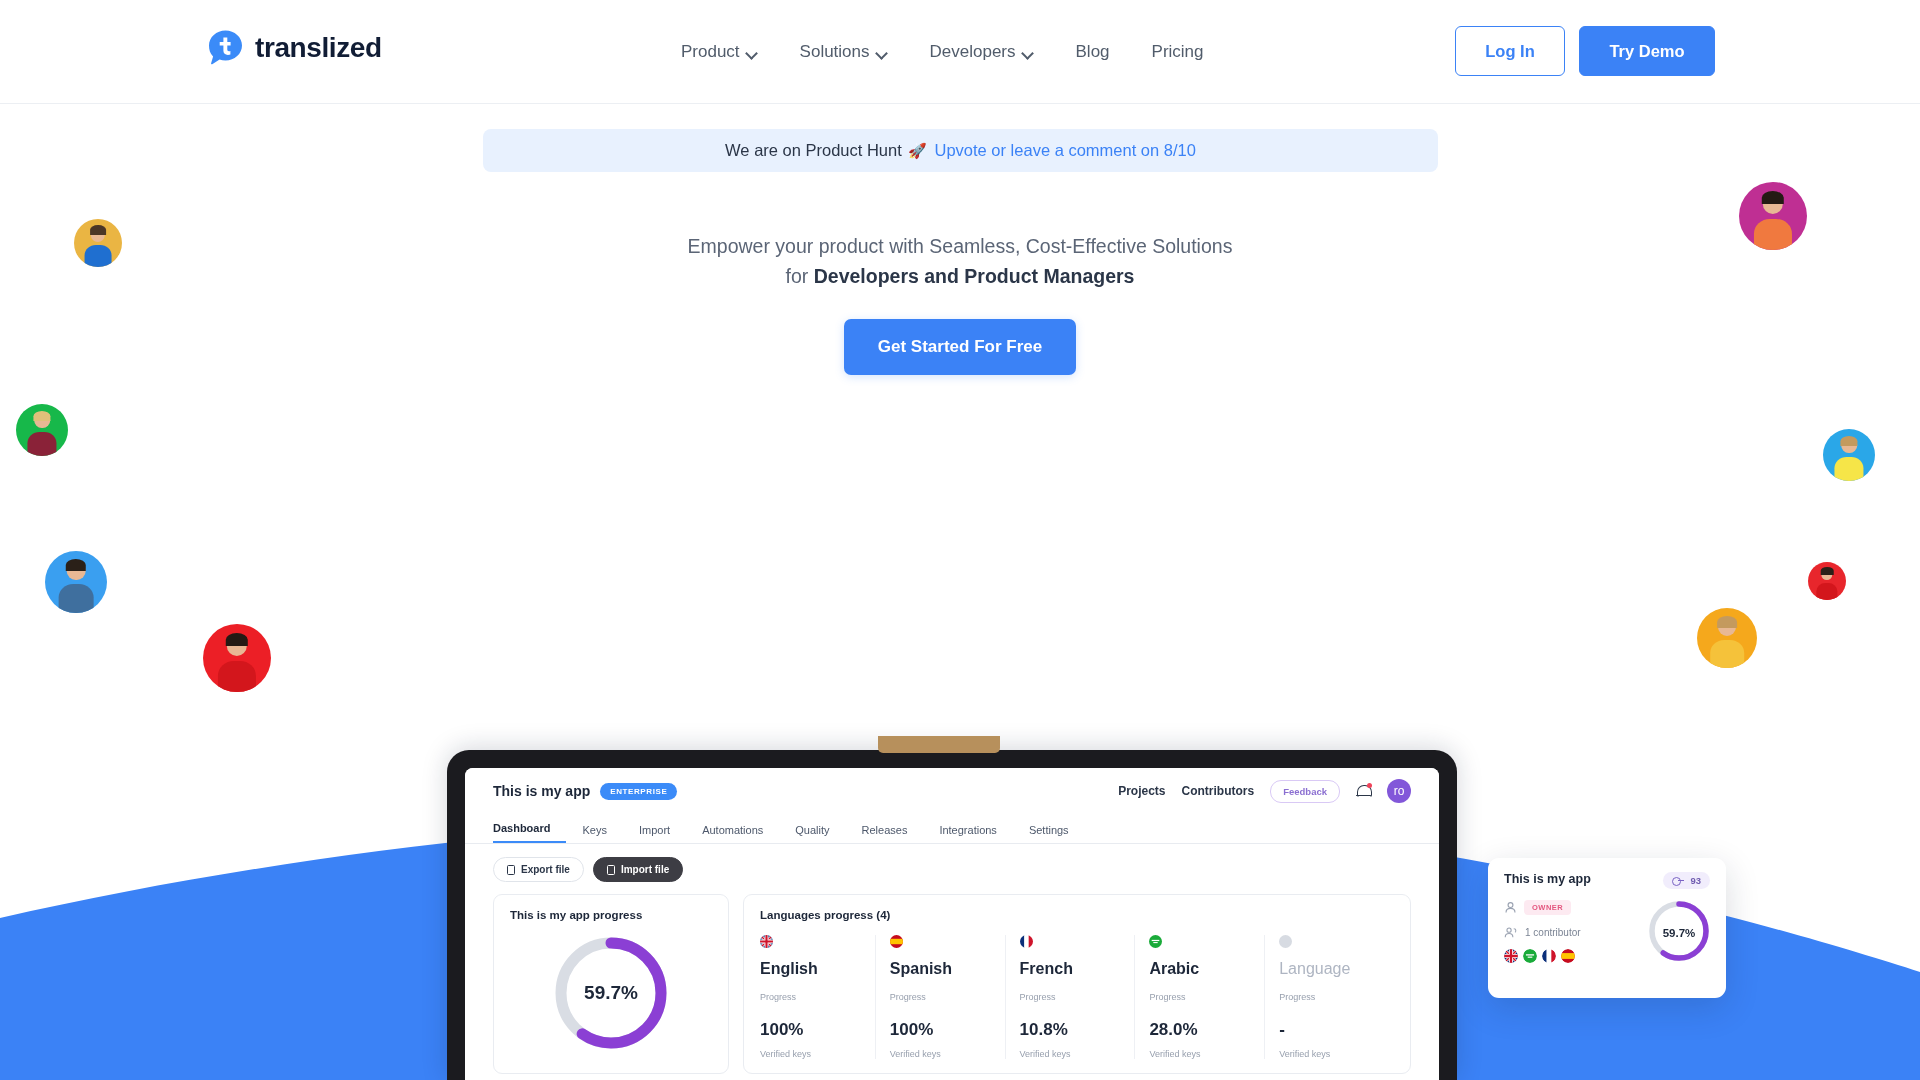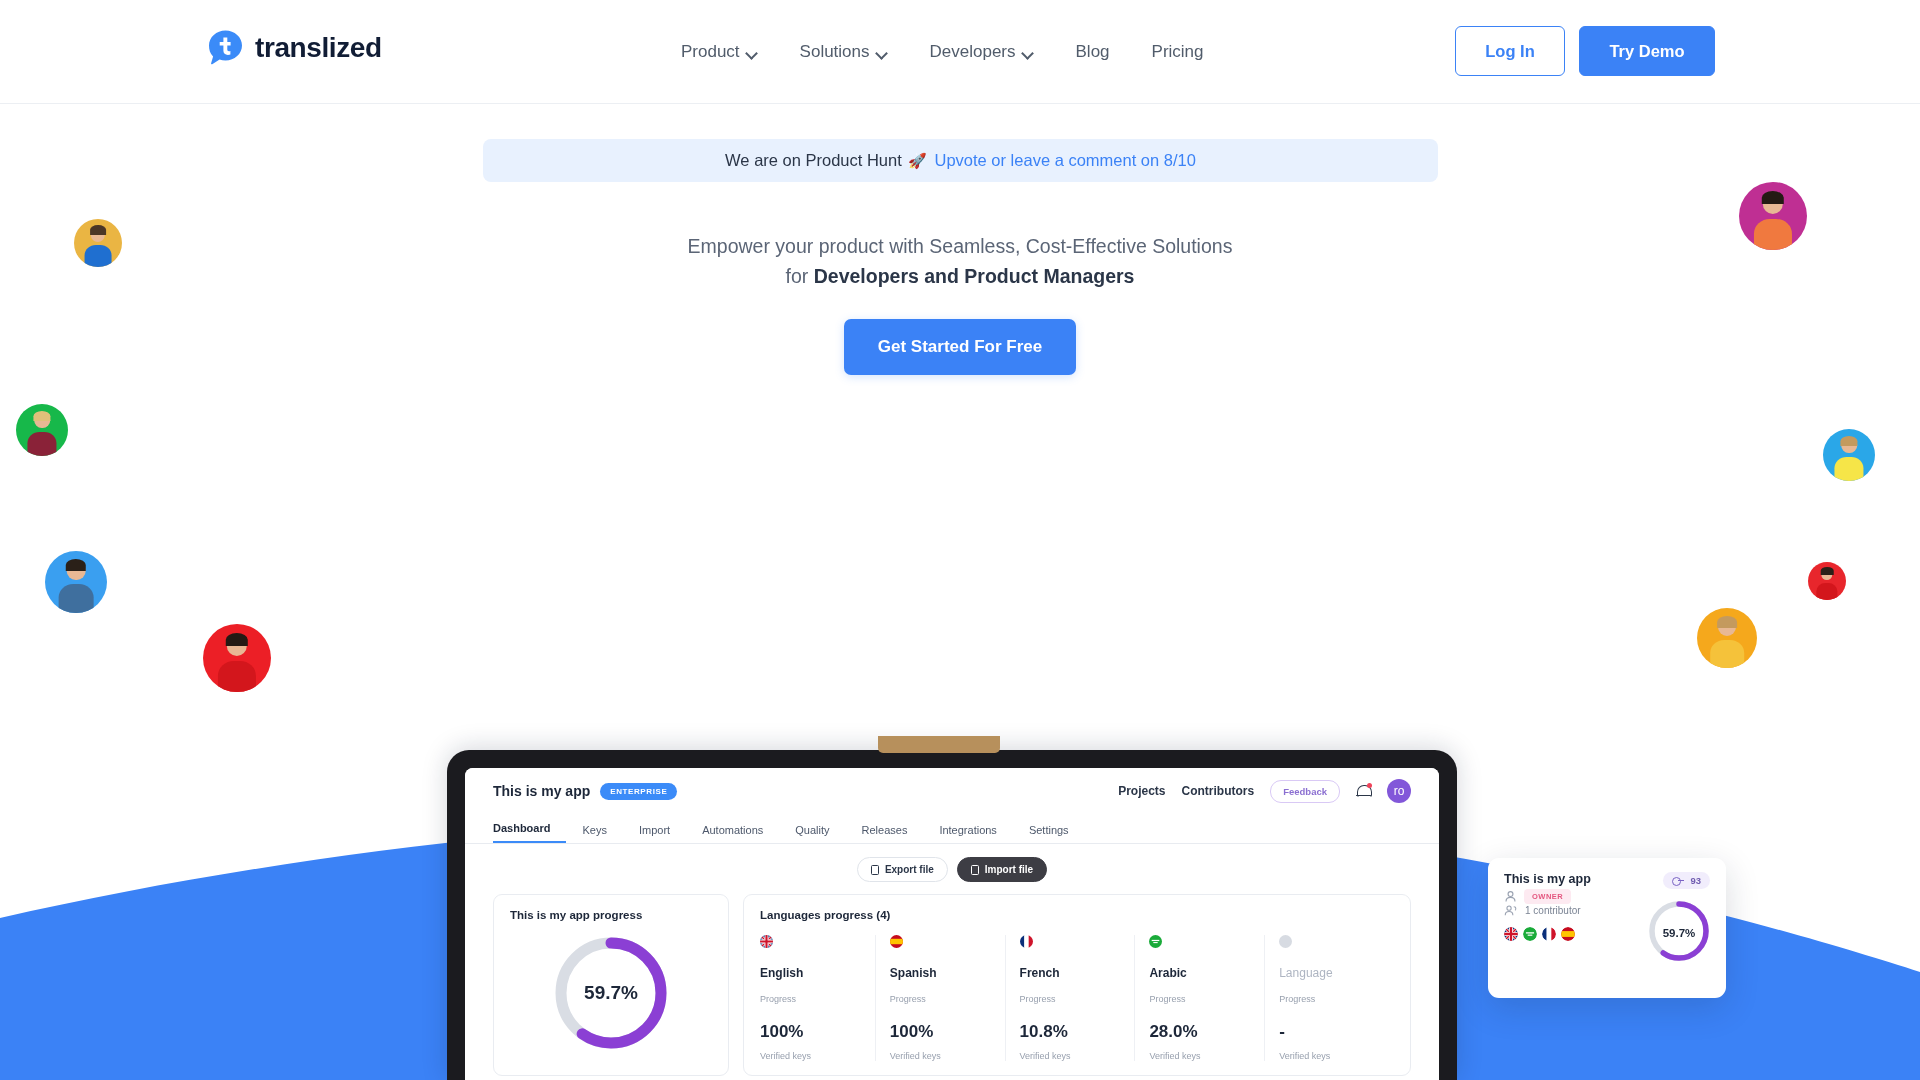--- a/index.html
+++ b/index.html
@@ -45,21 +45,21 @@
     display:flex; align-items:center; justify-content:center; cursor:pointer;
   }
   .btn-demo {
     width:136px; height:50px; border-radius:6px; background:#3b82f6; border:1.6px solid #3b82f6;
     color:#fff; font-size:16.5px; font-weight:700;
     display:flex; align-items:center; justify-content:center; cursor:pointer;
   }
 
   
   .ph-banner {
-    position:absolute; left:483px; top:139px; width:955px; height:43px;
+    position:absolute; left:483px; top:129px; width:955px; height:43px;
     background:#e8f1fe; border-radius:8px;
     display:flex; align-items:center; justify-content:center; gap:7px; z-index:20;
   }
   .ph-text { font-size:16.5px; color:#2b3648; }
   .ph-rocket { font-size:15px; }
   .ph-link { font-size:16.5px; color:#3b82f6; cursor:pointer; }
 
   
   .hero { position:absolute; left:0; top:205px; width:1920px; text-align:center; z-index:20; }
   .hero h1 {
@@ -143,21 +143,21 @@
   .dash-tabs {
     display:flex; align-items:flex-end; gap:0; padding:0 28px; height:30px;
     border-bottom:1px solid #e8ebf0;
   }
   .dash-tab {
     font-size:11px; color:#4d586b; padding:0 16px 7px 16px; cursor:pointer; white-space:nowrap;
   }
   .dash-tab:first-child { padding-left:0; }
   .dash-tab.active { color:#1d2739; font-weight:600; border-bottom:2.2px solid #3b8bf8; }
 
-  .dash-actions { display:flex; justify-content:center; gap:9px; padding:13px 28px 0 28px; }
+  .dash-actions { display:flex; justify-content:flex-start; gap:9px; padding:13px 28px 0 28px; }
   .dbtn {
     display:flex; align-items:center; gap:6px; font-size:10px; font-weight:600;
     padding:6px 13px; border-radius:14px; cursor:pointer;
   }
   .dbtn.light { background:#fff; border:1px solid #e0e4ea; color:#2b3648; }
   .dbtn.dark { background:#3d3d44; border:1px solid #3d3d44; color:#fff; }
   .file-ic { width:8px; height:10px; border:1.3px solid currentColor; border-radius:1.5px; }
 
   .dash-cards { display:flex; gap:14px; padding:12px 28px 0 28px; }
   .card {
@@ -172,21 +172,21 @@
     position:absolute; left:0; right:0; top:50%; transform:translateY(-50%);
     text-align:center; font-size:19px; font-weight:700; color:#1d2739;
   }
 
   .lang-grid { display:flex; margin-top:14px; }
   .lang-col { flex:1; padding-right:12px; border-right:1px solid #eef0f4; padding-left:0; }
   .lang-col:first-child { padding-left:0; }
   .lang-col + .lang-col { padding-left:14px; }
   .lang-col:last-child { border-right:none; }
   .flag { width:12px; height:12px; border-radius:50%; display:block; overflow:hidden; position:relative; }
-  .lang-name { font-size:12px; font-weight:700; color:#1d2739; margin-top:18px; }
+  .lang-name { font-size:16px; font-weight:700; color:#1d2739; margin-top:12px; }
   .lang-name.muted { color:#aeb5c2; font-weight:400; }
   .lang-sub { font-size:9px; color:#98a0ae; margin-top:14px; }
   .lang-val { font-size:17px; font-weight:700; color:#1d2739; margin-top:18px; }
   .lang-sub2 { font-size:9px; color:#98a0ae; margin-top:9px; }
 
   
   .float-card {
     position:absolute; left:1488px; top:858px; width:238px; height:140px;
     background:#fff; border-radius:11px; padding:14px 16px;
     box-shadow:0 10px 34px rgba(17,29,53,.16); z-index:35;
@@ -198,21 +198,21 @@
     padding:3px 9px; border-radius:10px; font-size:9.5px; color:#6f5bb0; font-weight:600;
   }
   .key-ic { width:12px; height:8px; position:relative; }
   .key-ic::before {
     content:""; position:absolute; left:0; top:0.5px; width:7px; height:7px;
     border:1.5px solid #7a63c4; border-radius:50%;
   }
   .key-ic::after {
     content:""; position:absolute; left:6px; top:3.3px; width:6px; height:1.5px; background:#7a63c4;
   }
-  .fc-row { display:flex; align-items:center; gap:7px; }
+  .fc-row { display:flex; align-items:center; gap:7px; margin-top:11px; }
   .badge-owner {
     background:#fdeaf1; color:#e4567f; font-size:7.5px; font-weight:700; letter-spacing:.5px;
     padding:3px 8px; border-radius:4px;
   }
   .fc-contrib { font-size:10px; color:#7b8494; }
   .fc-flags { display:flex; gap:5px; margin-top:10px; }
   .fc-flags .flag { width:14px; height:14px; }
   .fc-donut { position:absolute; right:14px; top:40px; }
   .fc-donut-label {
     position:absolute; left:0; right:0; top:50%; transform:translateY(-50%);

